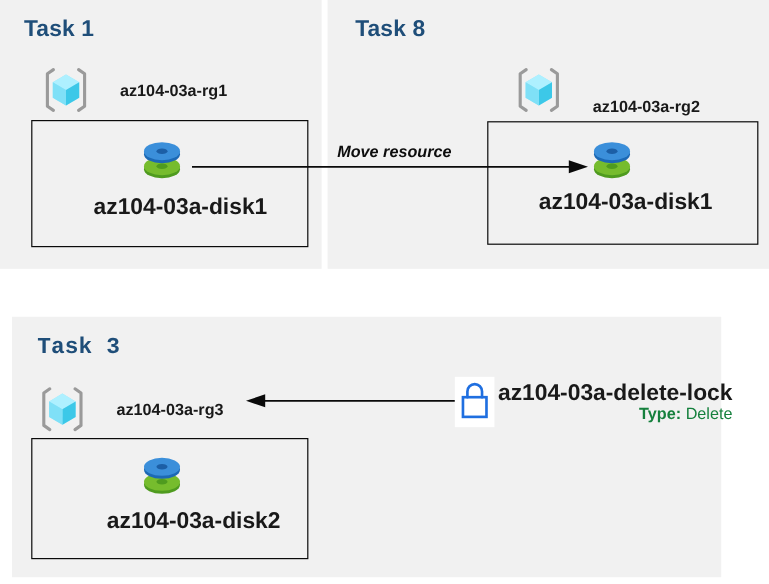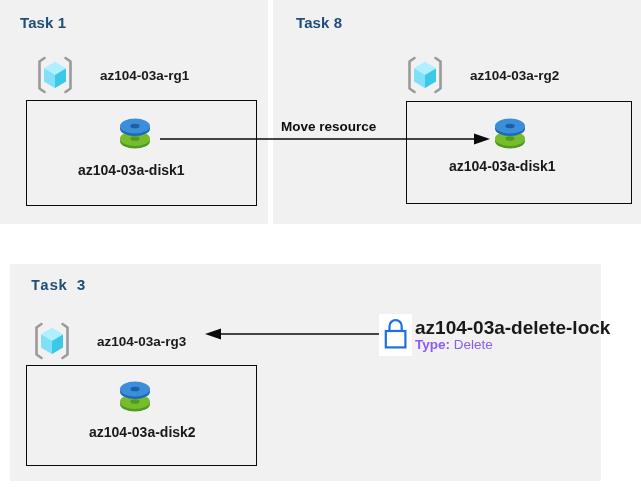--- a/index.html
+++ b/index.html
@@ -25,21 +25,21 @@
   .panel {
     position: absolute;
     background: #f1f1f1;
   }
   #panel-task1 { left: 0px;   top: 0px;   width: 268px; height: 224px; }
   #panel-task2 { left: 273px; top: 0px;   width: 368px; height: 224px; }
   #panel-task3 { left: 10px;  top: 264px; width: 591px; height: 217px; }
 
   .panel-title {
     position: absolute;
-    font-size: 15px;
+    font-size: 19px;
     font-weight: bold;
     color: #1f4e79;
     letter-spacing: 0.1px;
     white-space: nowrap;
   }
   #title-task1 { left: 20px;  top: 14px; }
   #title-task2 { left: 296px; top: 14px; }
   #title-task3 { left: 31px;  top: 278px; font-family: Liberation Mono, monospace; }
 
   
@@ -50,21 +50,21 @@
     white-space: nowrap;
     gap: 16px;
   }
   .rg-label {
     font-size: 13.5px;
     font-weight: bold;
     color: #191919;
     margin-left: 8px;
   }
   #rg-row-1 { left: 34px;  top: 54px; }
-  #rg-row-2 { left: 404px; top: 54px; }
+  #rg-row-2 { left: 428px; top: 54px; align-items: flex-end; }
   #rg-row-3 { left: 31px;  top: 320px; }
 
   
   .rg-icon {
     width: 42px;
     height: 42px;
     flex: 0 0 auto;
     display: block;
   }
 
@@ -84,21 +84,21 @@
     width: 44px;
     height: 42px;
     display: block;
   }
   #disk-icon-1 { left: 113px; top: 112px; }
   #disk-icon-2 { left: 488px; top: 112px; }
   #disk-icon-3 { left: 113px; top: 375px; }
 
   .disk-label {
     position: absolute;
-    font-size: 14px;
+    font-size: 19px;
     font-weight: bold;
     color: #191919;
     white-space: nowrap;
   }
   #disk-label-1 { left: 78px;  top: 162px; }
   #disk-label-2 { left: 449px; top: 158px; }
   #disk-label-3 { left: 78px;  top: 424px; margin-left: 11px; }
 
   
   .arrow-svg {
@@ -108,21 +108,21 @@
   #arrow-move  { left: 160px; top: 128px; width: 330px; height: 22px; }
   #arrow-lock  { left: 205px; top: 324px; width: 178px; height: 20px; }
 
   .arrow-label {
     position: absolute;
     font-size: 13.5px;
     font-weight: bold;
     color: #0d0d0d;
     white-space: nowrap;
   }
-  #label-move { left: 281px; top: 119px; }
+  #label-move { left: 281px; top: 119px; font-style: italic; }
 
   
   #lock-icon {
     position: absolute;
     left: 379px;
     top: 314px;
     width: 33px;
     height: 42px;
     background: #ffffff;
     display: block;
@@ -134,22 +134,23 @@
     white-space: nowrap;
   }
   .lock-name {
     font-size: 19px;
     font-weight: bold;
     color: #191919;
     line-height: 17px;
   }
   .lock-type-line {
     font-size: 13.5px;
-    color: #8b5cf6;
+    color: #15803d;
     line-height: 17px;
+    text-align: right;
   }
   .lock-type-key { font-weight: bold; }
   .lock-type-val { font-weight: normal; }
 </style>
 </head>
 <body>
 
 <div class="canvas">
 
   <div class="panel" id="panel-task1"></div>

